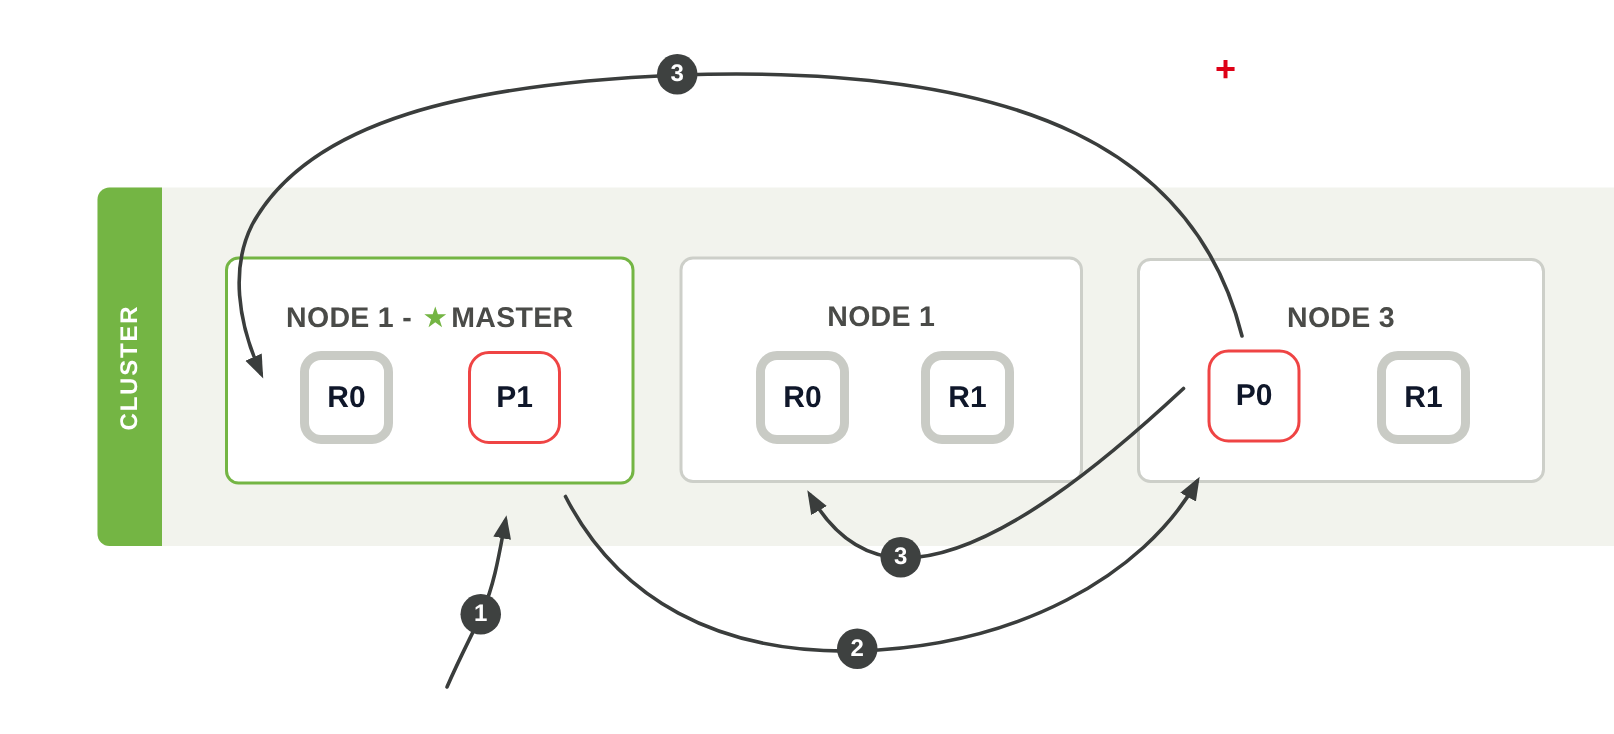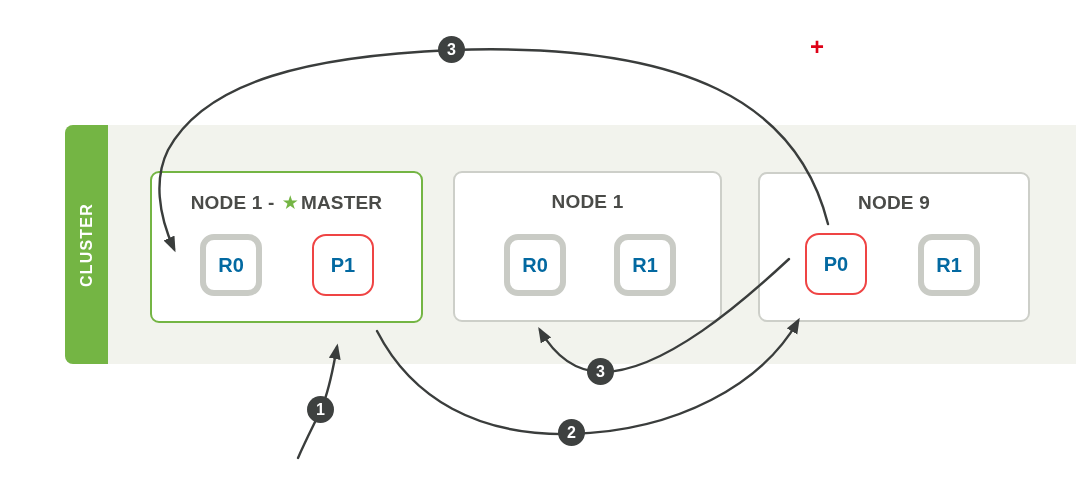--- a/index.html
+++ b/index.html
@@ -42,21 +42,21 @@
     position: absolute;
     background: #ffffff;
     border-radius: 9px;
     z-index: 3;
     box-sizing: border-box;
   }
   .node-1 { left: 150px; top: 171px; width: 273px; height: 152px; border: 2px solid #74B544; }
   .node-2 { left: 453px; top: 171px; width: 269px; height: 151px; border: 2px solid #CDCFC9; }
   .node-3 { left: 758px; top: 172px; width: 272px; height: 150px; border: 2px solid #CDCFC9; }
   .node-title {
-    margin-top: 18px;
+    margin-top: 28px;
     text-align: center;
     font-size: 19px;
     font-weight: bold;
     color: #4A4B48;
     letter-spacing: 0.2px;
     white-space: nowrap;
   }
   .master-star { color: #74B544; font-size: 19px; margin: 0 2px 0 7px; }
   .master-star:empty { display: none; }
   
@@ -64,21 +64,21 @@
     position: absolute;
     width: 62px; height: 62px;
     box-sizing: border-box;
     background: #ffffff;
     border-radius: 14px;
     display: flex;
     align-items: center;
     justify-content: center;
     font-size: 20px;
     font-weight: bold;
-    color: #0369a1;
+    color: #0f172a;
   }
   .shard.replica { border: 6px solid #C9CBC5; }
   .shard.primary { border: 2px solid #ef4444; }
   .n1-a { left: 48px;  top: 61px; }
   .n1-b { left: 160px; top: 61px; }
   .n2-a { left: 49px;  top: 61px; }
   .n2-b { left: 159px; top: 61px; }
   .n3-a { left: 45px;  top: 59px; }
   .n3-b { left: 158px; top: 60px; }
   
@@ -151,21 +151,21 @@
     <div class="shard replica n2-a">
       <span>R0</span>
     </div>
     <div class="shard replica n2-b">
       <span>R1</span>
     </div>
   </div>
 
   <div class="node node-3">
     <div class="node-title">
-      <span>NODE 9</span><span></span>
+      <span>NODE 3</span><span></span>
     </div>
     <div class="shard primary n3-a">
       <span>P0</span>
     </div>
     <div class="shard replica n3-b">
       <span>R1</span>
     </div>
   </div>
 
   <svg class="arrows" viewBox="0 0 1076 489" xmlns="http://www.w3.org/2000/svg">

